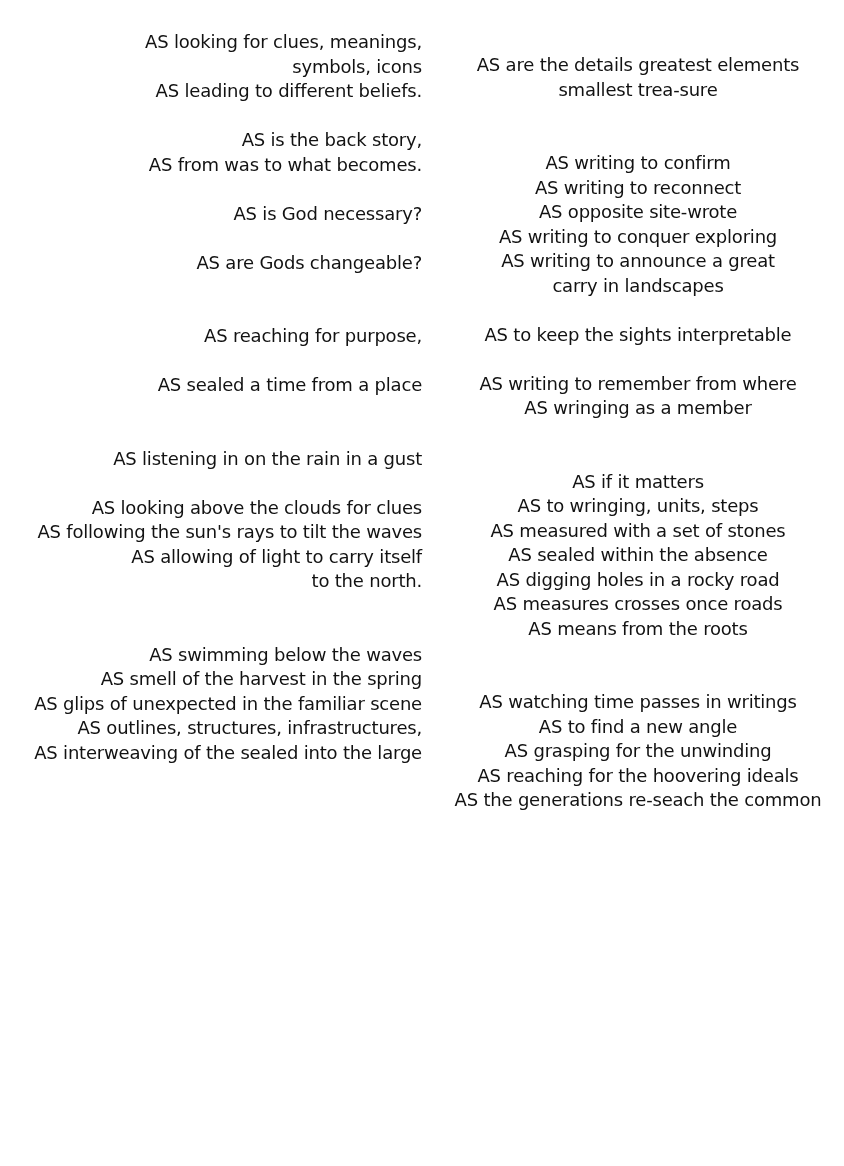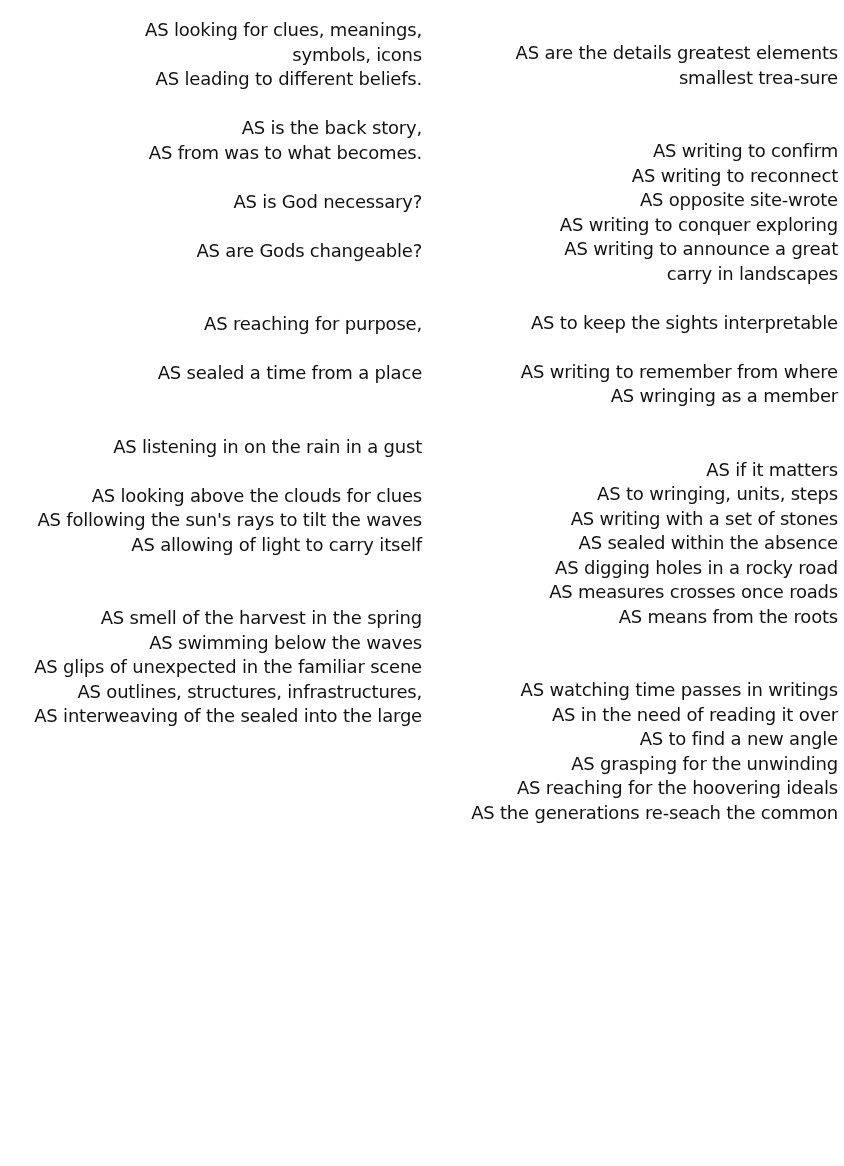--- a/index.html
+++ b/index.html
@@ -14,32 +14,33 @@
     background: #ffffff;
     overflow: hidden;
     font-family: "DejaVu Sans", sans-serif;
     color: #121212;
   }
   .column {
     position: absolute;
     font-size: 18px;
     line-height: 24.5px;
     letter-spacing: -0.2px;
+    margin-top: 12px;
   }
   .column.left {
     top: 18px;
     left: 0px;
     width: 422px;
     text-align: right;
   }
   .column.right {
     top: 41px;
     left: 438px;
     width: 400px;
-    text-align: right;
+    text-align: center;
   }
   .line {
     min-height: 24.5px;
     white-space: nowrap;
   }
   .column.left .line {
     white-space: normal;
   }
 </style>
 </head>
@@ -62,24 +63,25 @@
       <div class="line">AS reaching for purpose,</div>
       <div class="line blank">&nbsp;</div>
       <div class="line">AS sealed a time from a place</div>
       <div class="line blank">&nbsp;</div>
       <div class="line blank">&nbsp;</div>
       <div class="line">AS listening in on the rain in a gust</div>
       <div class="line blank">&nbsp;</div>
       <div class="line">AS looking above the clouds for clues</div>
       <div class="line">AS following the sun's rays to tilt the waves</div>
       <div class="line">AS allowing of light to carry itself</div>
+      <div class="line">to the north.</div>
       <div class="line blank">&nbsp;</div>
       <div class="line blank">&nbsp;</div>
+      <div class="line">AS swimming below the waves</div>
       <div class="line">AS smell of the harvest in the spring</div>
-      <div class="line">AS swimming below the waves</div>
       <div class="line">AS glips of unexpected in the familiar scene</div>
       <div class="line">AS outlines, structures, infrastructures,</div>
       <div class="line">AS interweaving of the sealed into the large</div>
     </div>
   <div class="column right">
       <div class="line">AS are the details greatest elements</div>
       <div class="line">smallest trea-sure</div>
       <div class="line blank">&nbsp;</div>
       <div class="line blank">&nbsp;</div>
       <div class="line">AS writing to confirm</div>
@@ -90,28 +92,27 @@
       <div class="line">carry in landscapes</div>
       <div class="line blank">&nbsp;</div>
       <div class="line">AS to keep the sights interpretable</div>
       <div class="line blank">&nbsp;</div>
       <div class="line">AS writing to remember from where</div>
       <div class="line">AS wringing as a member</div>
       <div class="line blank">&nbsp;</div>
       <div class="line blank">&nbsp;</div>
       <div class="line">AS if it matters</div>
       <div class="line">AS to wringing, units, steps</div>
-      <div class="line">AS writing with a set of stones</div>
+      <div class="line">AS measured with a set of stones</div>
       <div class="line">AS sealed within the absence</div>
       <div class="line">AS digging holes in a rocky road</div>
       <div class="line">AS measures crosses once roads</div>
       <div class="line">AS means from the roots</div>
       <div class="line blank">&nbsp;</div>
       <div class="line blank">&nbsp;</div>
       <div class="line">AS watching time passes in writings</div>
-      <div class="line">AS in the need of reading it over</div>
       <div class="line">AS to find a new angle</div>
       <div class="line">AS grasping for the unwinding</div>
       <div class="line">AS reaching for the hoovering ideals</div>
       <div class="line">AS the generations re-seach the common</div>
       <div class="line blank">&nbsp;</div>
     </div>
 </div>
 
 </body></html>

